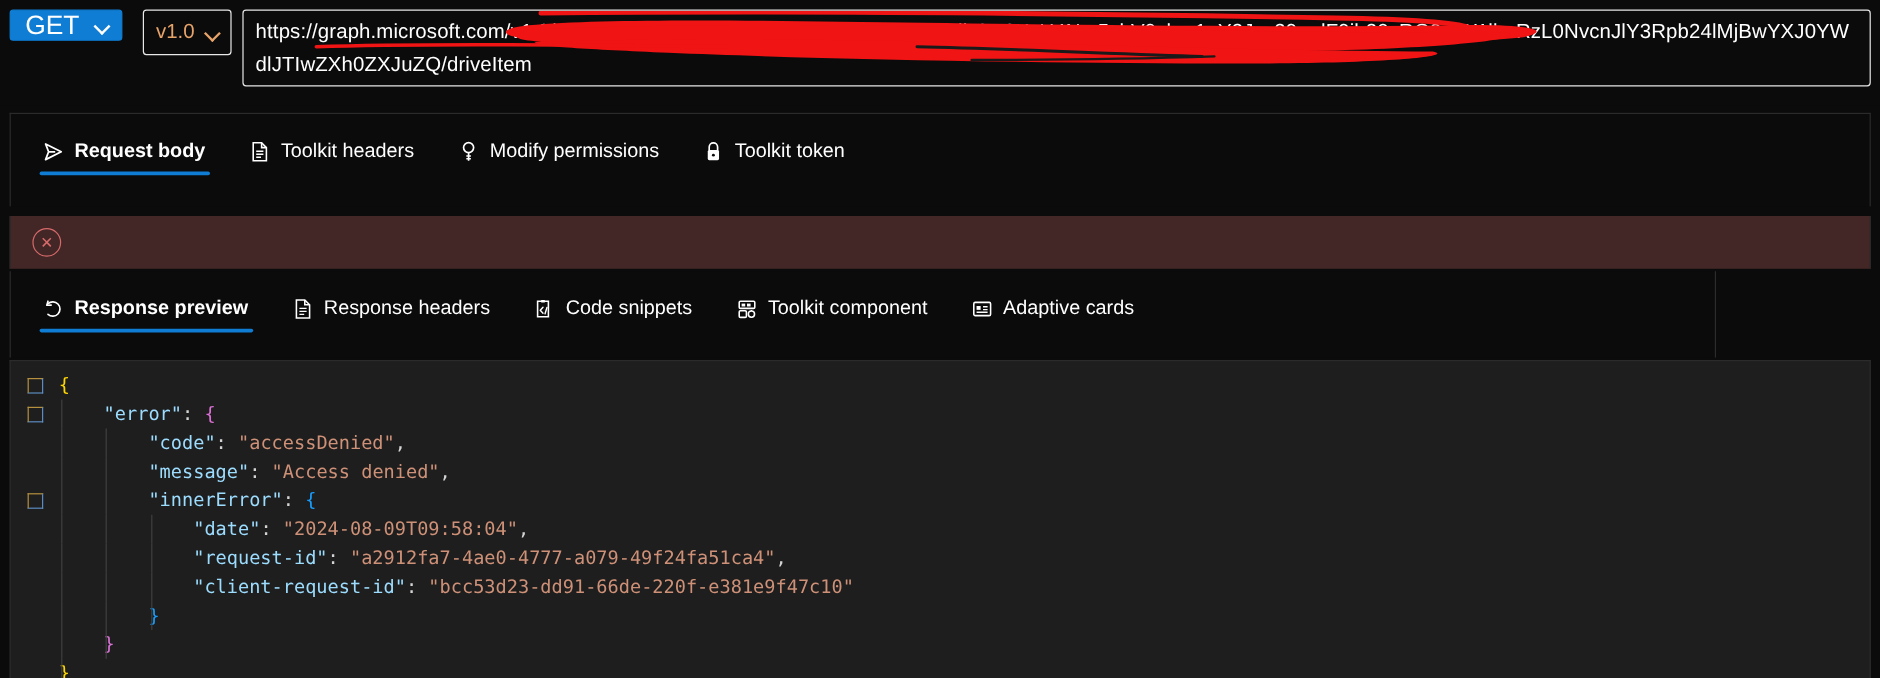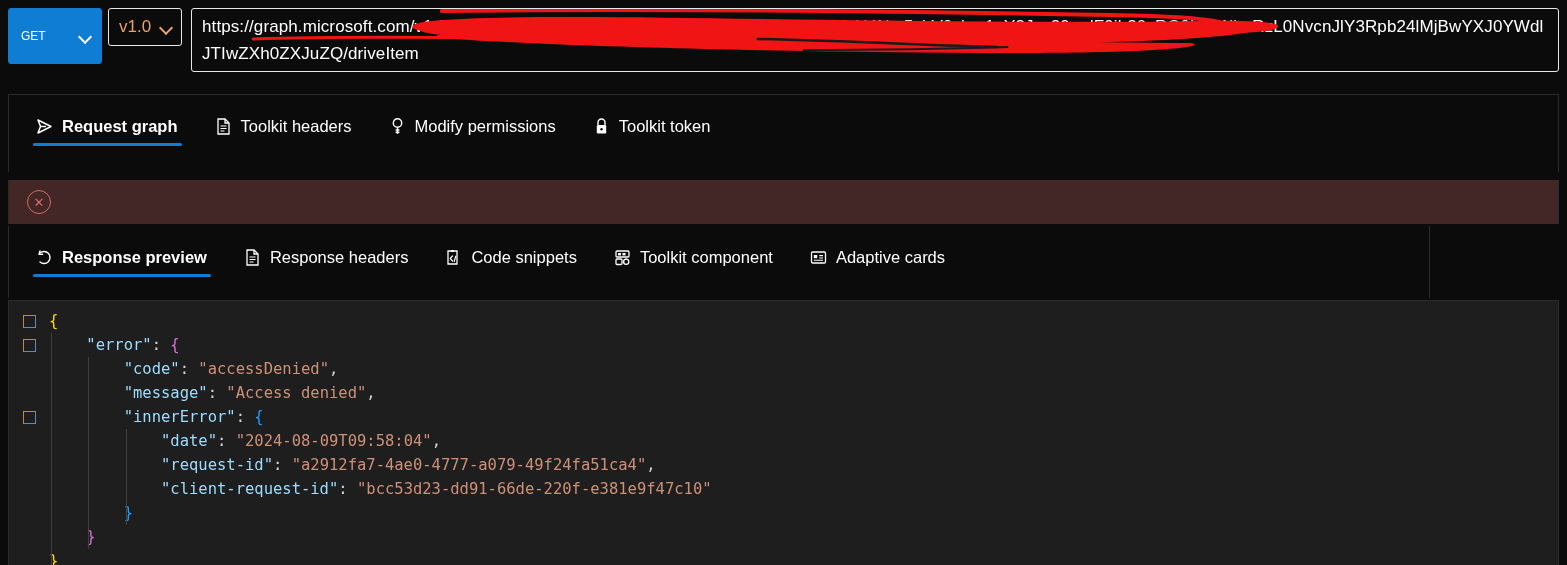--- a/index.html
+++ b/index.html
@@ -32,40 +32,40 @@
     height: 88px;
     background: #0b0b0b;
     display: flex;
     align-items: flex-start;
     padding: 6px 8px 0 8px;
     box-sizing: border-box;
   }
   .method-select {
     flex: 0 0 auto;
     width: 94px;
-    height: 56px;
+    height: 26px;
     margin-top: 2px;
     background: #0f7dd4;
     border: 1px solid #0f7dd4;
     border-radius: 3px;
     color: #ffffff;
     display: flex;
     align-items: center;
     justify-content: space-between;
     padding: 0 9px 0 12px;
     box-sizing: border-box;
-    font-size: 12px;
+    font-size: 22px;
     cursor: pointer;
   }
   .version-select {
     flex: 0 0 auto;
     width: 74px;
     height: 38px;
     margin-top: 2px;
-    margin-left: 6px;
+    margin-left: 17px;
     background: #0b0b0b;
     border: 1px solid #e8e8e8;
     border-radius: 3px;
     color: #e8a36a;
     display: flex;
     align-items: center;
     justify-content: space-between;
     padding: 0 8px 0 10px;
     box-sizing: border-box;
     font-size: 17px;
@@ -314,21 +314,21 @@
 
   <div class="request-tabs">
 
     <div class="tab active">
       <span class="tab-icon">
         <svg width="19" height="19" viewBox="0 0 19 19">
           <path d="M3 3 L16 9.5 L3 16 L5.5 9.5 Z" fill="none" stroke="#fff" stroke-width="1.5" stroke-linejoin="round"></path>
           <path d="M5.5 9.5 L11 9.5" stroke="#fff" stroke-width="1.4"></path>
         </svg>
       </span>
-      <span class="tab-label">Request graph</span>
+      <span class="tab-label">Request body</span>
       <span class="underline"></span>
     </div>
 
     <div class="tab">
       <span class="tab-icon">
         <svg width="19" height="19" viewBox="0 0 19 19">
           <path d="M4 2 H11 L15 6 V17 H4 Z" fill="none" stroke="#fff" stroke-width="1.3"></path>
           <path d="M11 2 V6 H15" fill="none" stroke="#fff" stroke-width="1.3"></path>
           <path d="M6.5 9 H12.5 M6.5 11.5 H12.5 M6.5 14 H10.5" stroke="#fff" stroke-width="1.2"></path>
         </svg>

